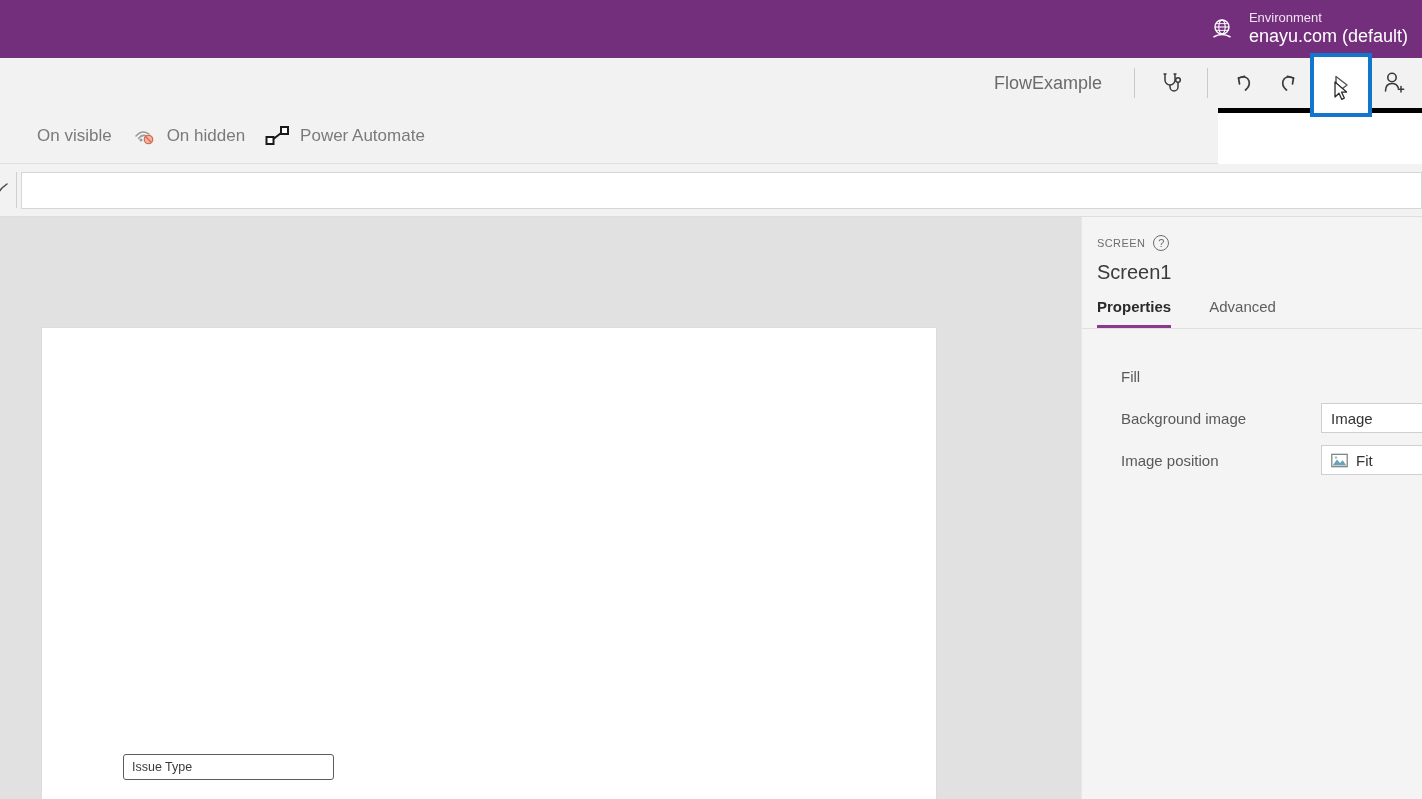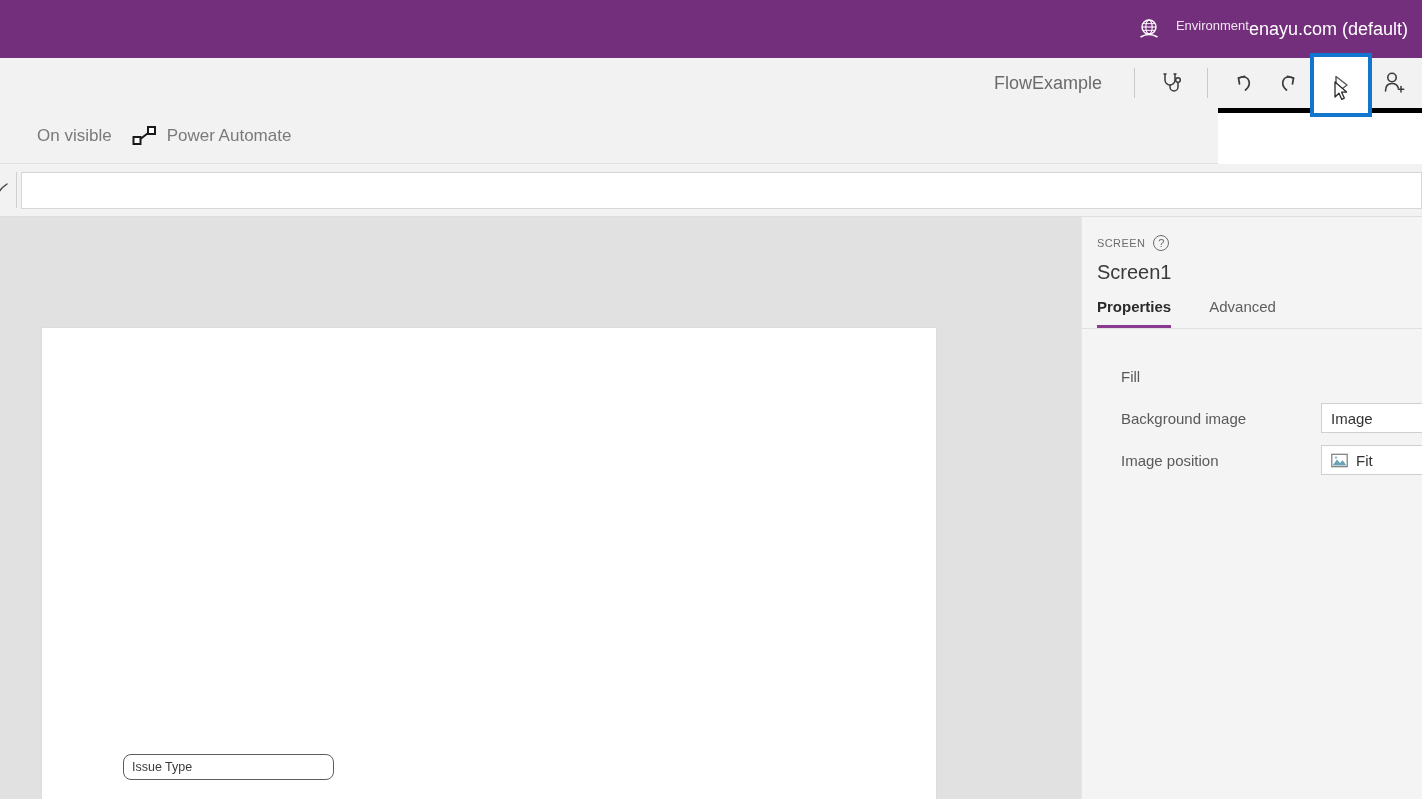--- a/index.html
+++ b/index.html
@@ -37,20 +37,21 @@
   .env-icon {
     width: 34px;
     height: 34px;
     display: flex;
     align-items: center;
     justify-content: center;
     margin-right: 10px;
   }
   .env-text {
     display: flex;
+    flex-direction: column;
     line-height: 1.15;
     color: #ffffff;
   }
   .env-label {
     font-size: 13px;
     color: #f0e4f2;
   }
   .env-value {
     font-size: 18px;
     color: #ffffff;
@@ -191,21 +192,21 @@
     top: 111px;
     width: 894px;
     height: 560px;
     background: #ffffff;
     box-shadow: 0 0 0 1px #dcdcdc;
   }
   .ctl-input {
     position: absolute;
     background: #ffffff;
     border: 1px solid #5c5c5c;
-    border-radius: 8px;
+    border-radius: 3px;
     box-sizing: border-box;
     display: flex;
     align-items: center;
     padding-left: 8px;
     font-size: 12.5px;
     color: #3b3b3b;
     cursor: pointer;
   }
   #input-issue-type  { left: 81px;  top: 426px; width: 211px; height: 26px; }
 
@@ -393,20 +394,32 @@
     </div>
   </div>
 
   <div class="ribbon">
 
     <div class="ribbon-item">
       <span class="ri-icon"></span>
       <span class="ri-label">On visible</span>
     </div>
 
+    <div class="ribbon-item">
+      <span class="ri-icon">
+        <svg width="24" height="22" viewBox="0 0 24 22">
+          <path d="M3 11 Q9 4 16 9" fill="none" stroke="#9a9a9a" stroke-width="1.5" stroke-linecap="round"></path>
+          <path d="M5.5 13.5 Q9.5 8.5 14 11.5" fill="none" stroke="#9a9a9a" stroke-width="1.5" stroke-linecap="round"></path>
+          <circle cx="8" cy="15" r="1.5" fill="#9a9a9a"></circle>
+          <circle cx="15.5" cy="14.5" r="4.2" fill="#f0b8a8" stroke="#d96b4f" stroke-width="1.3"></circle>
+          <line x1="13" y1="12" x2="18" y2="17" stroke="#d96b4f" stroke-width="1.4" stroke-linecap="round"></line>
+        </svg>
+      </span>
+      <span class="ri-label">On hidden</span>
+    </div>
 
     <div class="ribbon-item">
       <span class="ri-icon">
         <svg width="26" height="24" viewBox="0 0 26 24">
           <line x1="6.5" y1="16.5" x2="18" y2="7.5" stroke="#1a1a1a" stroke-width="2"></line>
           <rect x="1.5" y="13" width="7" height="7" fill="#ffffff" stroke="#1a1a1a" stroke-width="2"></rect>
           <rect x="16" y="3" width="7" height="7" fill="#ffffff" stroke="#1a1a1a" stroke-width="2"></rect>
         </svg>
       </span>
       <span class="ri-label">Power Automate</span>

